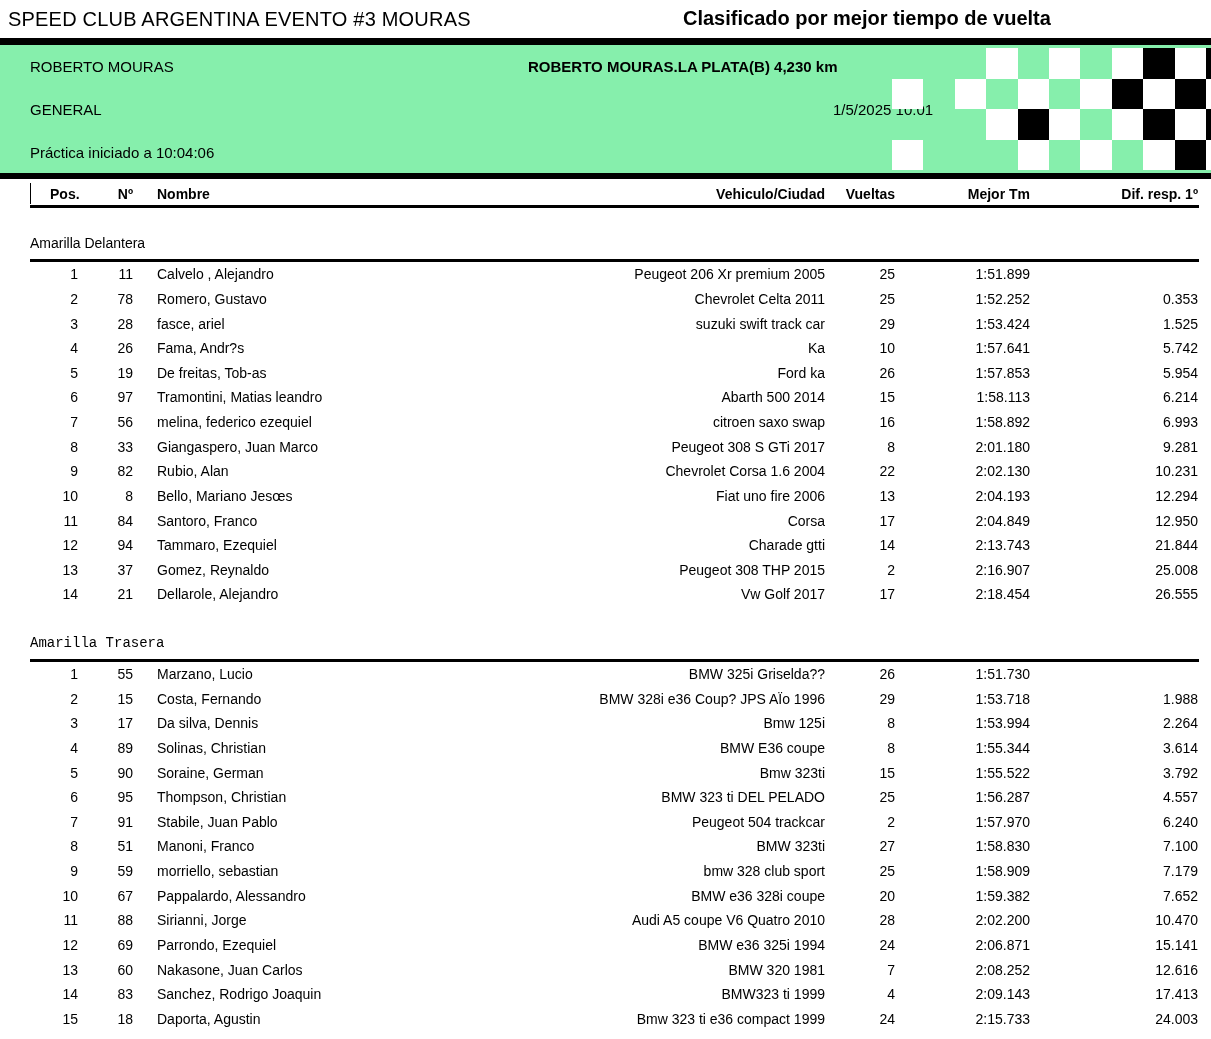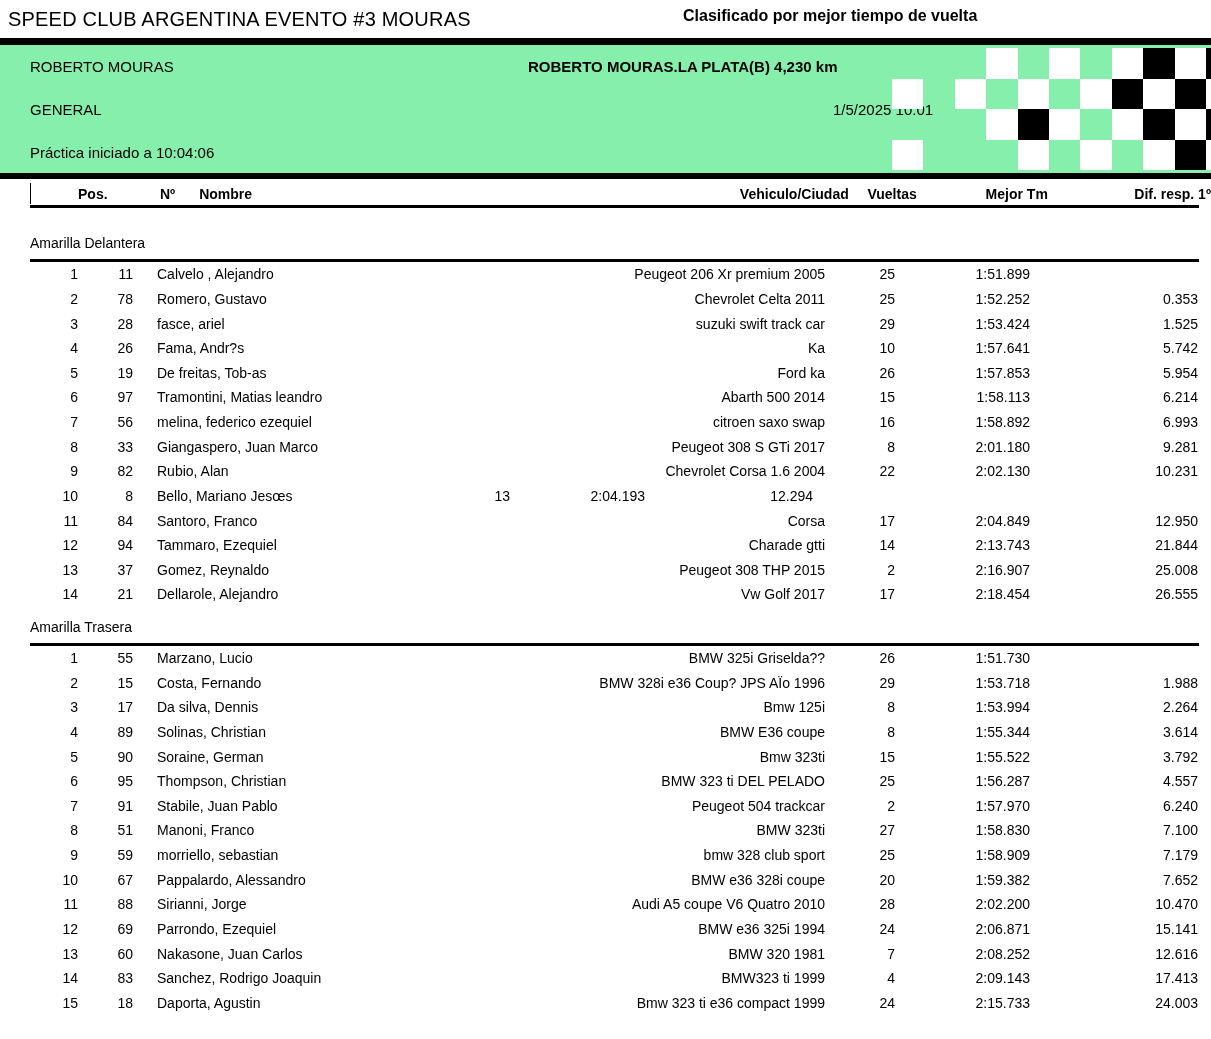--- a/index.html
+++ b/index.html
@@ -5,21 +5,21 @@
 <style>
   html,body { margin:0; padding:0; }
   body {
     width:1211px; height:1039px; background:#ffffff; color:#000;
     font-family:"Liberation Sans", sans-serif; overflow:hidden;
     position:relative;
   }
   
   .titlebar { position:relative; height:38px; background:#fff;padding-left:7px; }
   .title-left { position:absolute; left:8px; top:8px; font-size:20px; letter-spacing:0.2px; }
-  .title-right { position:absolute; left:683px; top:7px; font-size:16px; font-weight:bold;text-align:center; }
+  .title-right { position:absolute; left:683px; top:7px; font-size:20px; font-weight:bold;text-align:center; }
   .hbar { width:1211px; background:#000; }
   .bar1 { height:7px; }
   .bar2 { height:6px; }
   
   .band { position:relative; height:128px; background:#86efac; }
   .band .txt { position:absolute; font-size:15px; white-space:pre; }
   .t-track   { left:30px;  top:13px; }
   .t-circuit { left:528px; top:13px;font-weight:bold; }
   .t-session { left:30px;  top:56px; }
   .t-date    { left:833px; top:56px; }
@@ -40,24 +40,24 @@
   .thead::after  { content:''; position:absolute; left:30px; bottom:0; width:1169px; height:3px; background:#000; }
   
   .cell { box-sizing:border-box; white-space:pre; overflow:visible; }
   .c1 { width:78px;  text-align:right; }
   .c2 { width:55px;  text-align:right; }
   .c3 { width:307px; text-align:left; padding-left:24px; }
   .c4 { width:385px; text-align:right; padding-left:30px; }
   .c5 { width:70px;  text-align:right; }
   .c6 { width:135px; text-align:right; }
   .c7 { width:168px; text-align:right; }
-  .thead .c1 { text-align:left; padding-left:33px;margin-left:45px; }
+  .thead .c1 { text-align:left; padding-left:50px; }
   
   .section-label { margin:27px 0 7px 30px; height:17px; font-size:14px; }
-  .section + .section .section-label { margin-top:12px; }
+  .section + .section .section-label { margin-top:28px;font-family:Liberation Mono, monospace; }
   .thick-line { margin-left:30px; width:1169px; height:3px; background:#000; }
   .trow { display:flex; align-items:center; height:24.63px; font-size:14px; }
 </style>
 </head>
 <body>
 
 <div class="titlebar">
   <span class="title-left">SPEED CLUB ARGENTINA EVENTO #3 MOURAS</span>
   <span class="title-right">Clasificado por mejor tiempo de vuelta</span>
 </div>
@@ -213,20 +213,21 @@
           <div class="cell c3">Rubio, Alan</div>
           <div class="cell c4">Chevrolet Corsa 1.6 2004</div>
           <div class="cell c5">22</div>
           <div class="cell c6">2:02.130</div>
           <div class="cell c7">10.231</div>
         </div>
         <div class="trow">
           <div class="cell c1">10</div>
           <div class="cell c2">8</div>
           <div class="cell c3">Bello, Mariano Jesœs</div>
+          <div class="cell c4">Fiat uno fire 2006</div>
           <div class="cell c5">13</div>
           <div class="cell c6">2:04.193</div>
           <div class="cell c7">12.294</div>
         </div>
         <div class="trow">
           <div class="cell c1">11</div>
           <div class="cell c2">84</div>
           <div class="cell c3">Santoro, Franco</div>
           <div class="cell c4">Corsa</div>
           <div class="cell c5">17</div>

